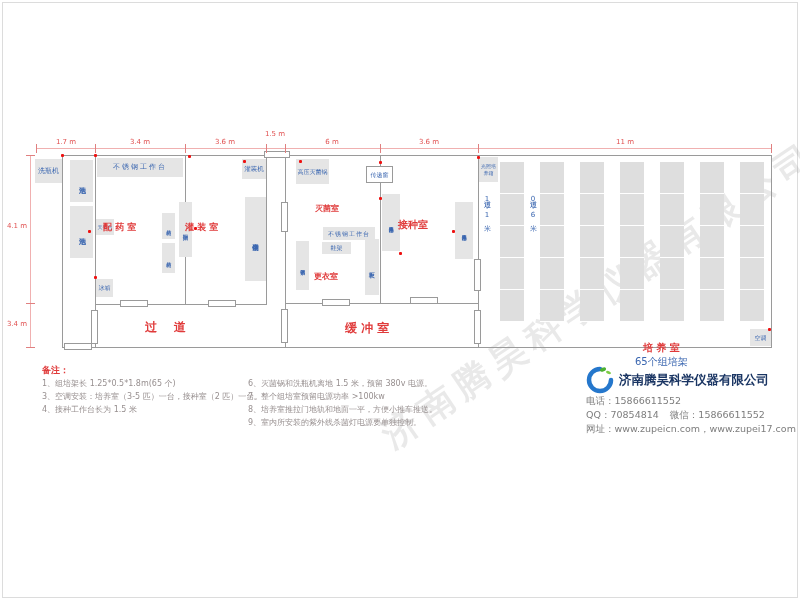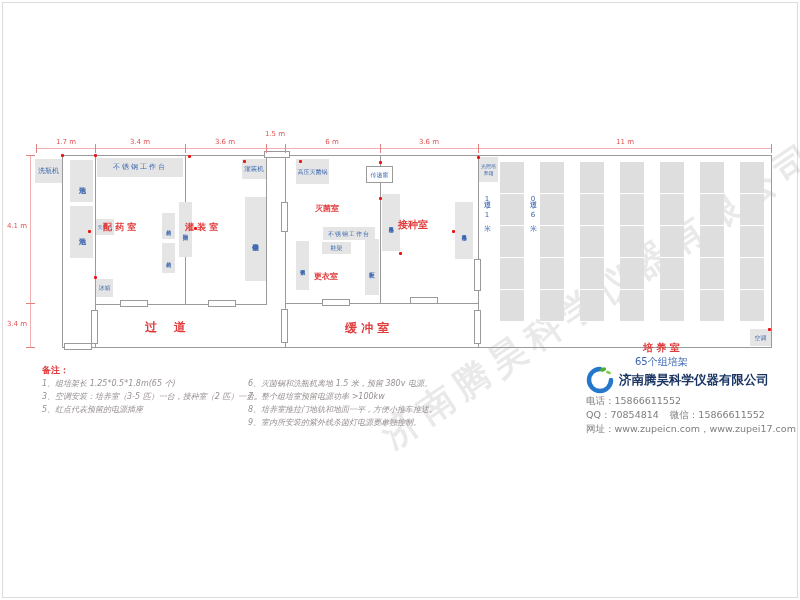--- a/index.html
+++ b/index.html
@@ -28,21 +28,21 @@
   .dimlabel { position:absolute; color:#e05050; font-size:7px; text-align:center; white-space:nowrap; }
 
   .racks { position:absolute; left:500px; top:162px; width:266px; height:160px; }
   .rack { position:absolute; top:0; width:24px; height:160px;
           background:repeating-linear-gradient(180deg,#dedede 0px,#dedede 31px,#ffffff 31px,#ffffff 32px); }
 
   .watermark { position:absolute; left:600px; top:295px; transform:translate(-50%,-50%) rotate(-34deg);
                font-size:36px; letter-spacing:7px; white-space:nowrap; color:rgba(125,125,125,0.17);
                font-weight:bold; pointer-events:none; }
 
-  .notes { position:absolute; font-size:8px; color:#978f8f; line-height:13px; white-space:nowrap;font-style:italic; }
+  .notes { position:absolute; font-size:8px; color:#978f8f; line-height:13px; white-space:nowrap; }
   .notes-title { position:absolute; color:#e03a3a; font-weight:bold; font-size:9px; }
 
   .company-name { position:absolute; color:#1a3563; font-weight:bold; font-size:12.5px; white-space:nowrap; }
   .contact { position:absolute; font-size:9.5px; color:#7d7d7d; white-space:nowrap; }
 </style>
 </head>
 <body>
 
 <div class="canvas">
   <div class="frame"></div>
@@ -155,21 +155,21 @@
   <div class="dot" style="left:94px;top:276px"></div>
   <div class="dot" style="left:194px;top:227px"></div>
   <div class="dot" style="left:452px;top:230px"></div>
   <div class="dot" style="left:399px;top:252px"></div>
   <div class="dot" style="left:768px;top:328px"></div>
 
   <div class="notes-title" style="left:42px;top:364px">备注：</div>
   <div class="notes" style="left:42px;top:377px">
     <div>1、组培架长 1.25*0.5*1.8m(65 个)</div>
     <div>3、空调安装：培养室（3-5 匹）一台，接种室（2 匹）一台。</div>
-    <div>5、红点代表预留的电源插座</div>
+    <div>4、接种工作台长为 1.5 米</div>
   </div>
   <div class="notes" style="left:248px;top:377px">
     <div>6、灭菌锅和洗瓶机离地 1.5 米，预留 380v 电源。</div>
     <div>7、整个组培室预留电源功率 &gt;100kw</div>
     <div>8、培养室推拉门地轨和地面一平，方便小推车推送。</div>
     <div>9、室内所安装的紫外线杀菌灯电源要单独控制。</div>
   </div>
 
   <div class="abs" style="left:586px;top:366px;width:28px;height:28px">
     <svg width="28" height="28" viewBox="0 0 28 28">

